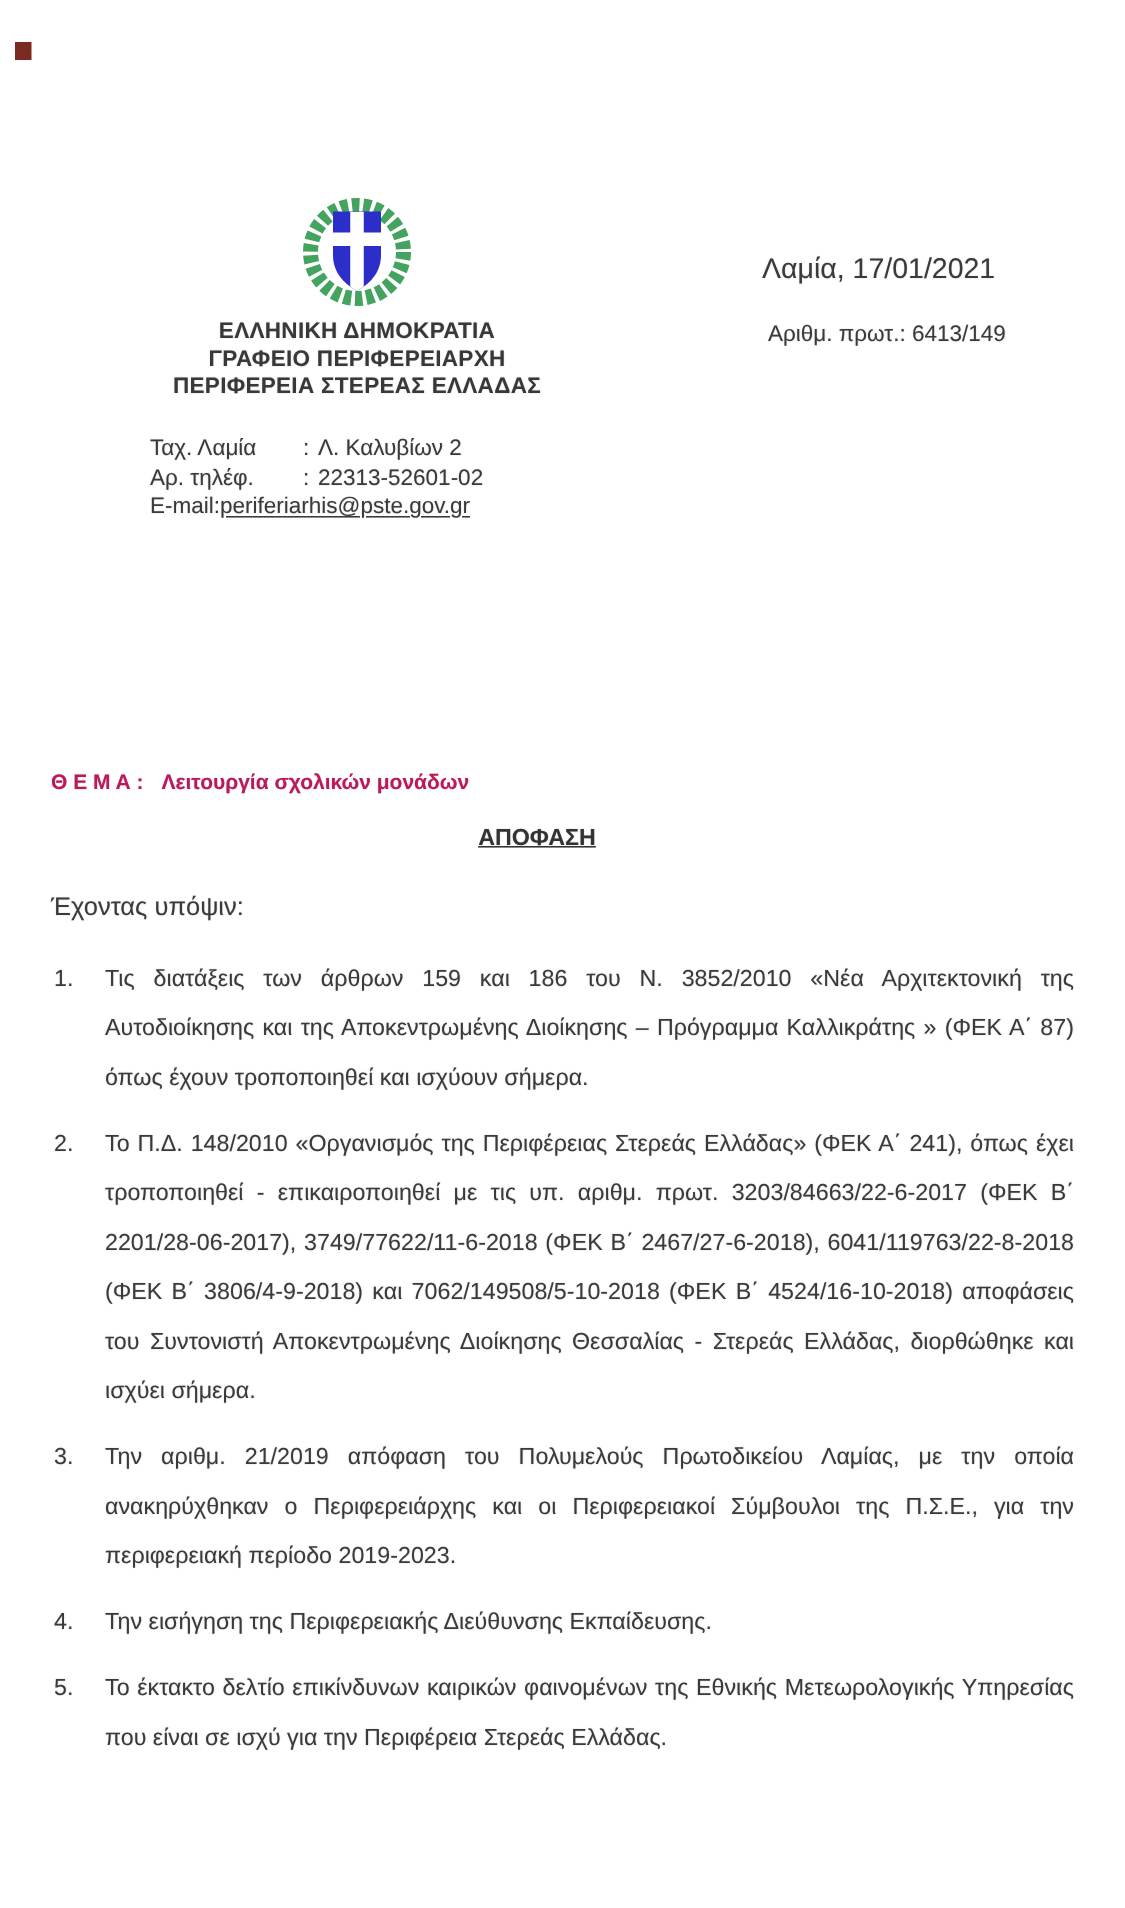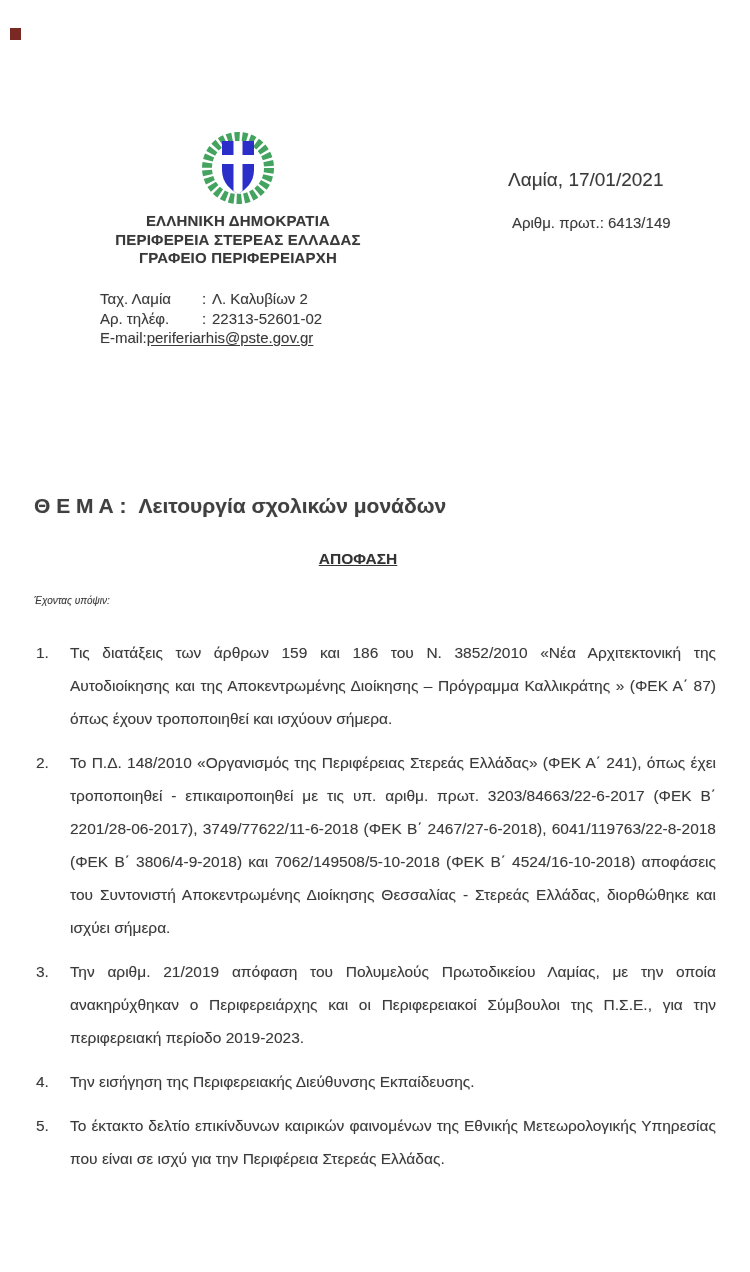--- a/index.html
+++ b/index.html
@@ -23,27 +23,27 @@
   .date-line{left:508px;top:169px;font-size:19px;}
   .proto-line{left:512px;top:214px;font-size:15px;}
   .contact{left:100px;top:289px;font-size:15px;line-height:19.5px;}
   .c-row{display:flex;white-space:nowrap;}
   .c-label{display:inline-block;min-width:102px;}
   .c-colon{display:inline-block;width:10px;}
   .c-value{display:inline-block;}
   .email-link{text-decoration:underline;text-underline-offset:2px;}
   .recipient{left:436px;top:289px;font-size:15px;line-height:19.5px;}
   .recipient .to-label{font-weight:bold;}
-  .subject{left:34px;top:494px;font-size:21px;font-weight:bold;color:#404040;}
+  .subject{left:34px;top:513px;font-size:14px;font-weight:bold;color:#be185d;}
   .subject .sub-label{margin-right:12px;}
   .decision-heading{
     left:0;top:550px;width:716px;text-align:center;
     font-weight:bold;font-size:15.5px;color:#333;text-decoration:underline;
   }
-  .intro{left:34px;top:595px;font-size:10px;font-style:italic;}
+  .intro{left:34px;top:595px;font-size:17px;}
   .list{left:36px;top:636px;width:680px;font-size:15.5px;}
   .item{display:flex;margin-bottom:11px;}
   .item .num{flex:none;width:34px;line-height:33px;}
   .item .itxt{flex:1;text-align:justify;line-height:33px;}
   .footer{left:108px;top:1292px;font-size:12.5px;color:#3b82f6;}
 </style>
 </head>
 <body>
 
 <div class="page">
@@ -61,22 +61,22 @@
       <path d="M24 17 h32 v29 c0 13 -9 20 -16 24 c-7 -4 -16 -11 -16 -24 z" fill="#2b2ec9"></path>
       <g clip-path="url(#shieldClip)">
         <rect x="35.5" y="17" width="9" height="53" fill="#ffffff"></rect>
         <rect x="24" y="31" width="32" height="9" fill="#ffffff"></rect>
       </g>
     </svg>
   </div>
 
   <div class="abs org-block">
     <div>ΕΛΛΗΝΙΚΗ ΔΗΜΟΚΡΑΤΙΑ</div>
+    <div>ΓΡΑΦΕΙΟ ΠΕΡΙΦΕΡΕΙΑΡΧΗ</div>
     <div>ΠΕΡΙΦΕΡΕΙΑ ΣΤΕΡΕΑΣ ΕΛΛΑΔΑΣ</div>
-    <div>ΓΡΑΦΕΙΟ ΠΕΡΙΦΕΡΕΙΑΡΧΗ</div>
   </div>
 
   <div class="abs date-line">Λαμία, 17/01/2021</div>
   <div class="abs proto-line">Αριθμ. πρωτ.: 6413/149</div>
 
   <div class="abs contact">
     <div class="c-row">
       <span class="c-label">Ταχ. Λαμία</span>
       <span class="c-colon">:</span>
       <span class="c-value">Λ. Καλυβίων 2</span>

